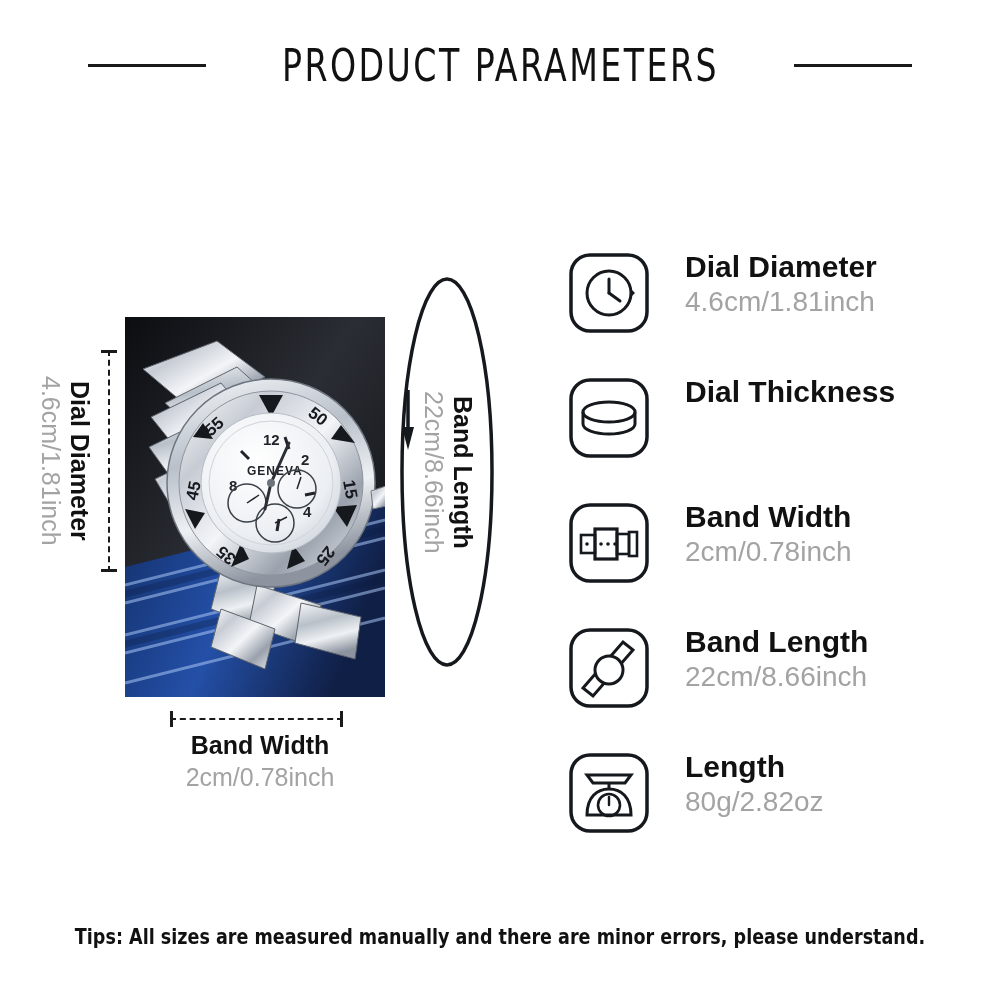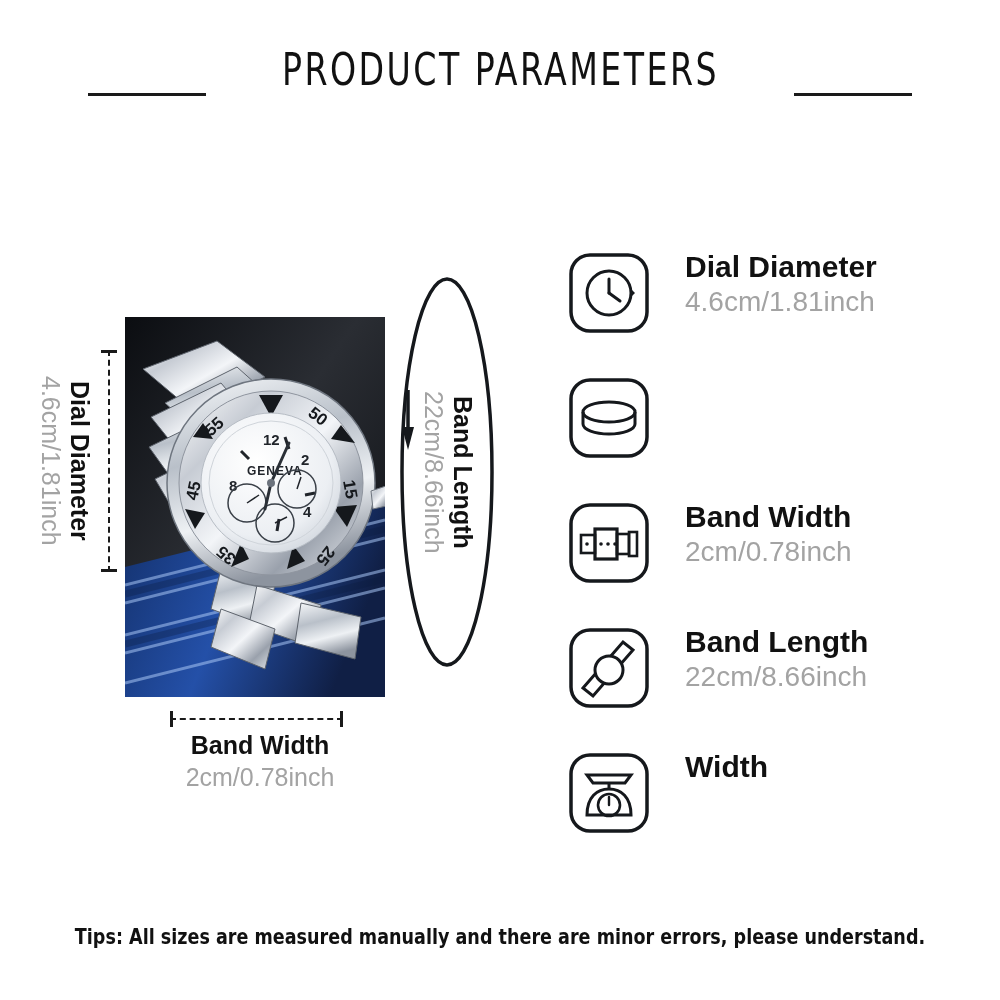--- a/index.html
+++ b/index.html
@@ -16,21 +16,21 @@
   }
 
   
   .title-bar {
     position: absolute;
     left: 0;
     top: 34px;
     width: 1000px;
     height: 62px;
     display: flex;
-    align-items: flex-end;
+    align-items: center;
     justify-content: center;
   }
   .title-rule {
     height: 3px;
     background: #1a1a1a;
     width: 118px;
     flex: none;
   }
   .title-rule.left  { margin-right: 28px; }
   .title-rule.right { margin-left: 28px; }
@@ -410,20 +410,21 @@
     </div>
   </div>
 
   <div class="spec-row">
     <svg class="spec-icon" viewBox="0 0 84 84">
       <rect x="4" y="4" width="76" height="76" rx="19" ry="19" fill="none" stroke="#15181c" stroke-width="3.5"></rect>
       <ellipse cx="42" cy="36" rx="26" ry="10" fill="none" stroke="#15181c" stroke-width="3"></ellipse>
       <path d="M16 36 L16 48 A26 10 0 0 0 68 48 L68 36" fill="none" stroke="#15181c" stroke-width="3"></path>
     </svg>
     <div class="spec-text">
+      <div class="spec-label">Dial Thickness</div>
     </div>
   </div>
 
   <div class="spec-row">
     <svg class="spec-icon" viewBox="0 0 84 84">
       <rect x="4" y="4" width="76" height="76" rx="19" ry="19" fill="none" stroke="#15181c" stroke-width="3.5"></rect>
       <rect x="14" y="34" width="14" height="18" fill="none" stroke="#15181c" stroke-width="2.6"></rect>
       <rect x="28" y="28" width="22" height="30" fill="none" stroke="#15181c" stroke-width="3.2"></rect>
       <rect x="50" y="33" width="12" height="20" fill="none" stroke="#15181c" stroke-width="2.6"></rect>
       <rect x="62" y="31" width="8" height="24" fill="none" stroke="#15181c" stroke-width="2.6"></rect>
@@ -453,19 +454,20 @@
   <div class="spec-row">
     <svg class="spec-icon" viewBox="0 0 84 84">
       <rect x="4" y="4" width="76" height="76" rx="19" ry="19" fill="none" stroke="#15181c" stroke-width="3.5"></rect>
       <path d="M20 24 L64 24 L58 32 L26 32 Z" fill="none" stroke="#15181c" stroke-width="3"></path>
       <line x1="42" y1="32" x2="42" y2="38" stroke="#15181c" stroke-width="3"></line>
       <path d="M20 64 C20 46 30 38 42 38 C54 38 64 46 64 64 Z" fill="none" stroke="#15181c" stroke-width="3"></path>
       <circle cx="42" cy="54" r="11" fill="none" stroke="#15181c" stroke-width="2.6"></circle>
       <line x1="42" y1="54" x2="42" y2="46" stroke="#15181c" stroke-width="2.4" stroke-linecap="round"></line>
     </svg>
     <div class="spec-text">
-      <div class="spec-label">Width</div>
+      <div class="spec-label">Length</div>
+      <div class="spec-value">80g/2.82oz</div>
     </div>
   </div>
 
 </div>
 
 <div class="tips">Tips:  All sizes are measured manually and there are minor errors, please understand.</div>
 
 </body></html>

